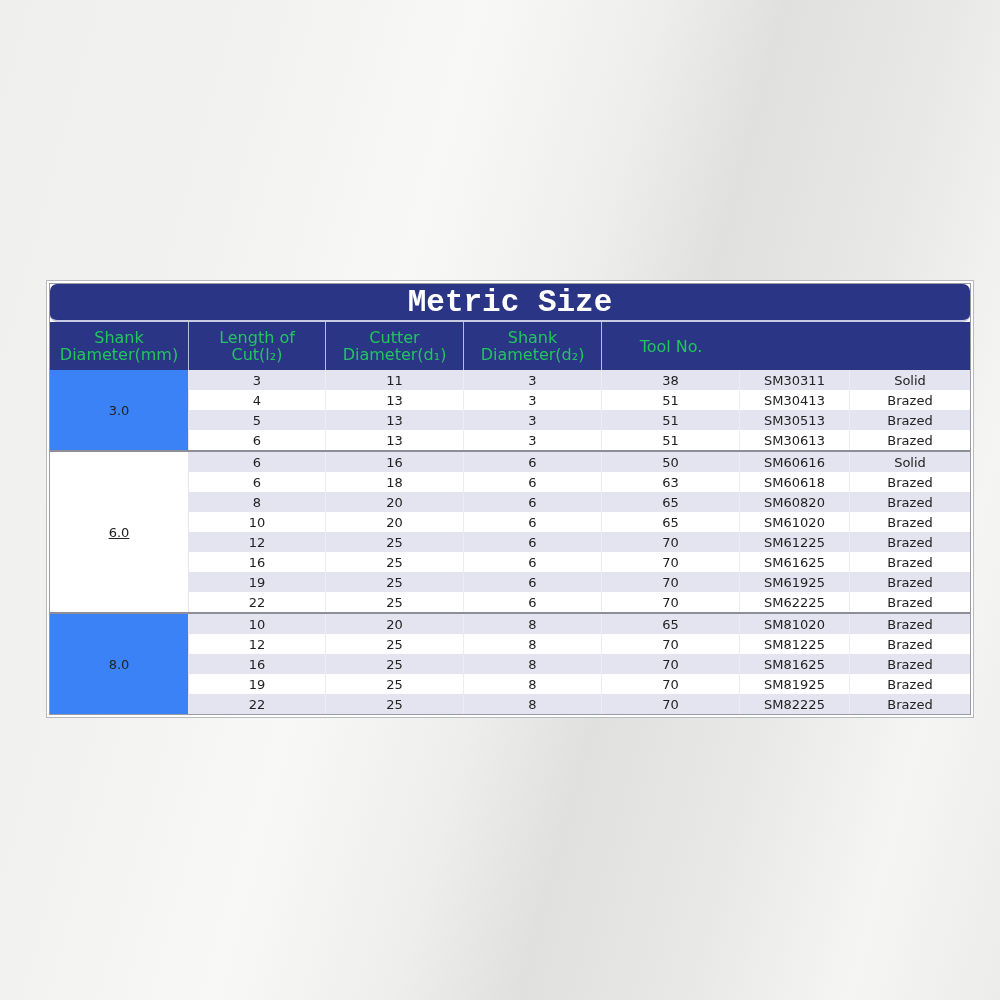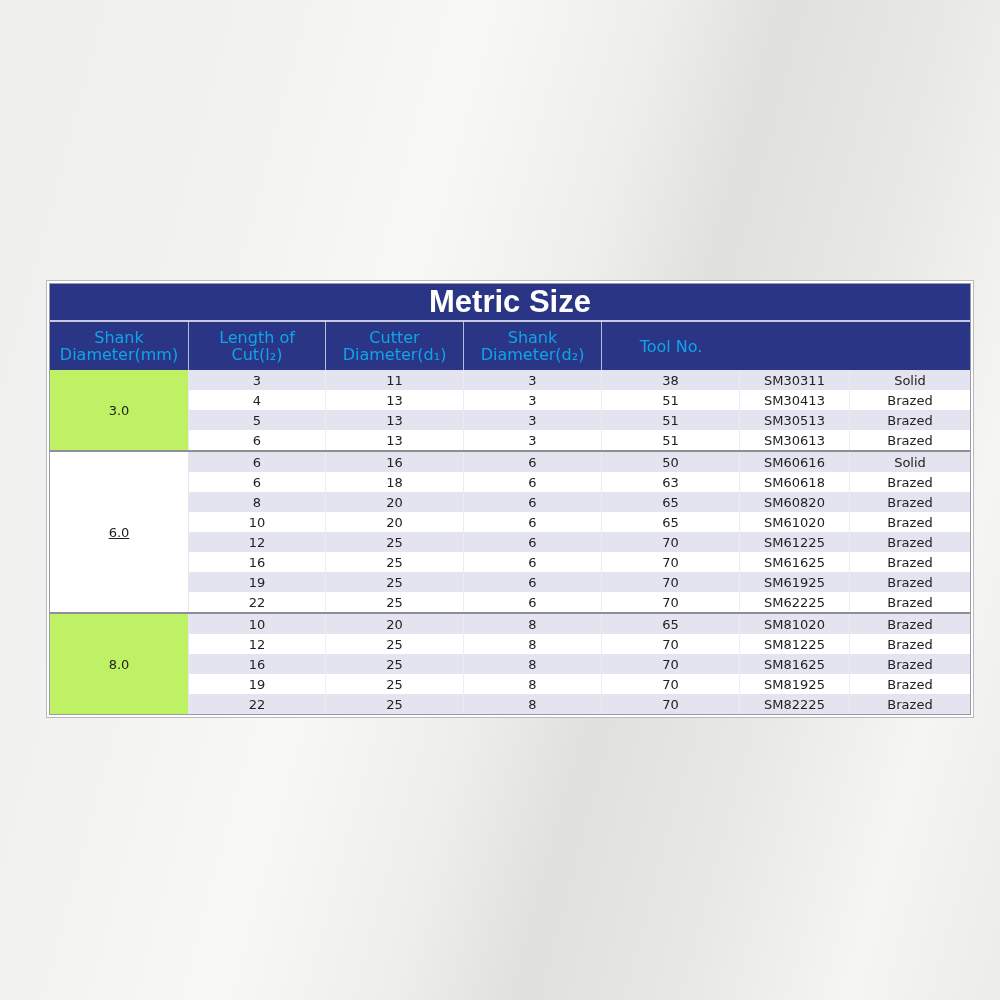--- a/index.html
+++ b/index.html
@@ -13,40 +13,40 @@
     background:#ffffff; border:1px solid #b8b8be; box-sizing:border-box;
     padding:2px;
   }
   .sheet {
     width:100%; height:100%; border:1px solid #9a9aa4; box-sizing:border-box;
     display:flex; flex-direction:column;
   }
   .title {
     height:42px; background:#2a3585; color:#ffffff;
     display:flex; align-items:center; justify-content:center;
-    font-family:Liberation Sans, sans-serif; font-weight:bold; font-size:31px;
-    border-bottom:2px solid #c8cbe0; box-sizing:border-box;
+    font-family:Liberation Mono, monospace; font-weight:bold; font-size:31px;
+    border-bottom:2px solid #c8cbe0; box-sizing:border-box;border-radius:7px;
   }
   .head {
-    display:grid; height:53px; background:#2a3585; color:#0ea5e9;
+    display:grid; height:53px; background:#2a3585; color:#22c55e;
     grid-template-columns: 139px 137px 138px 138px 138px 110px 120px;
   }
   .head .hc {
     display:flex; align-items:center; justify-content:center; text-align:center;
     font-size:16px; line-height:17px; border-right:1px solid #b8bcd8; box-sizing:border-box; padding:0 2px;
   }
   .head .hc:last-child { border-right:none; }
   .body { flex:1; display:flex; flex-direction:column; }
   .group { display:grid; grid-template-columns:139px 1fr; border-bottom:2px solid #8e8e98; box-sizing:border-box; }
   .group:last-child { border-bottom:none; }
   .gshank {
     display:flex; align-items:center; justify-content:center;
     font-size:13px; color:#222; border-right:1px solid #e6e6ee;
   }
-  .gshank.tint { background:#bef264;text-align:right; }
+  .gshank.tint { background:#3b82f6;text-align:right; }
   .gshank.white { background:#ffffff;text-decoration:underline; }
   .rows { display:flex; flex-direction:column; }
   .row {
     display:grid; height:20px;
     grid-template-columns: 137px 138px 138px 138px 110px 1fr;
   }
   .row.alt { background:#e4e4f1; }
   .row.plain { background:#ffffff; }
   .row .c {
     display:flex; align-items:center; justify-content:center;

